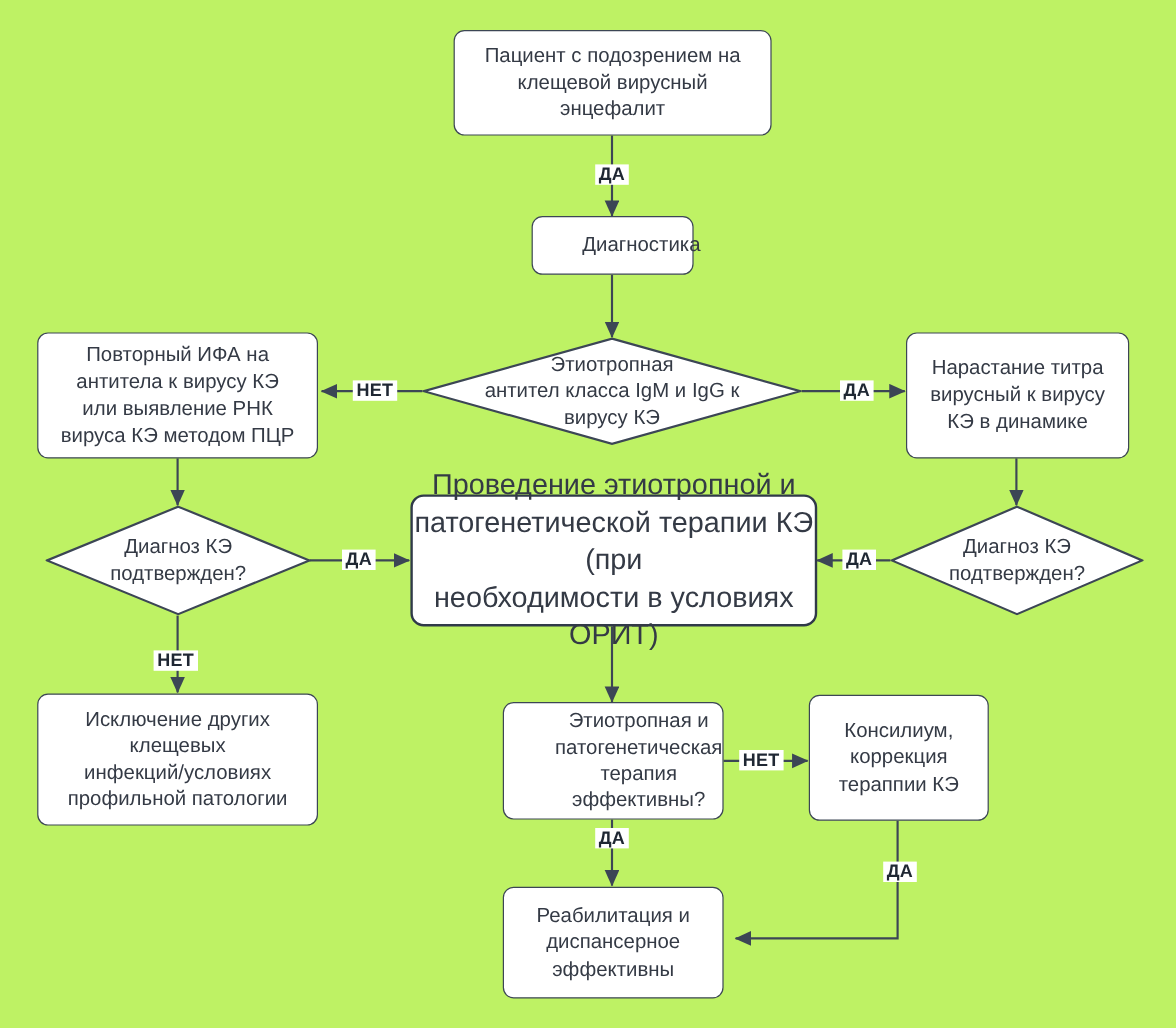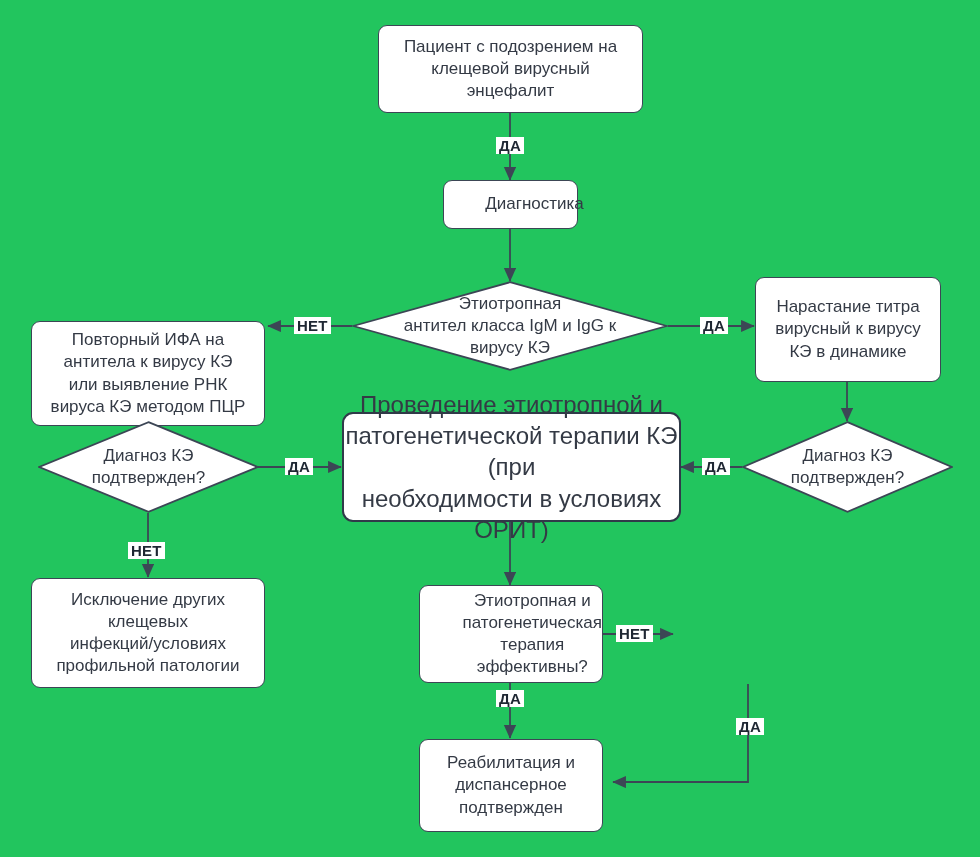--- a/index.html
+++ b/index.html
@@ -8,21 +8,21 @@
     background: #ffffff;
   }
   body {
     font-family: "Liberation Sans", sans-serif;
     color: #343a45;
   }
   #canvas {
     position: relative;
     width: 980px;
     height: 857px;
-    background: #22c55e;
+    background: #bef264;
     overflow: hidden;
   }
   #edges {
     position: absolute;
     left: 0;
     top: 0;
     width: 980px;
     height: 857px;
     pointer-events: none;
   }
@@ -135,21 +135,21 @@
 
   <div class="decision-wrap" style="left:352px; top:281px; width:316px; height:90px;">
     <svg class="dia" width="316" height="90" viewBox="0 0 316 90">
       <polygon points="158,1.2 314.8,45 158,88.8 1.2,45" fill="#ffffff" stroke="#3c4655" stroke-width="1.8"></polygon>
     </svg>
     <span class="label">Этиотропная
 антител класса IgM и IgG к
 вирусу КЭ</span>
   </div>
 
-  <div class="node proc" style="left:31px; top:277px; width:234px; height:105px;margin-top:44px;">
+  <div class="node proc" style="left:31px; top:277px; width:234px; height:105px;">
     <span class="label">Повторный ИФА на
 антитела к вирусу КЭ
 или выявление РНК
 вируса КЭ методом ПЦР</span>
   </div>
 
   <div class="node proc" style="left:755px; top:277px; width:186px; height:105px;">
     <span class="label">Нарастание титра
 вирусный к вирусу
 КЭ в динамике</span>
@@ -184,25 +184,30 @@
 профильной патологии</span>
   </div>
 
   <div class="node proc" style="left:419px; top:585px; width:184px; height:98px;justify-content:flex-end;">
     <span class="label">Этиотропная и
 патогенетическая
 терапия
 эффективны?</span>
   </div>
 
+  <div class="node proc" style="left:674px; top:579px; width:150px; height:105px;">
+    <span class="label">Консилиум,
+коррекция
+тераппии КЭ</span>
+  </div>
 
   <div class="node proc" style="left:419px; top:739px; width:184px; height:93px;">
     <span class="label">Реабилитация и
 диспансерное
-подтвержден</span>
+эффективны</span>
   </div>
 
   <div class="edge-label" style="left:496px; top:137px;">ДА</div>
 
   <div class="edge-label" style="left:294px; top:317px;">НЕТ</div>
 
   <div class="edge-label" style="left:700px; top:317px;">ДА</div>
 
   <div class="edge-label" style="left:285px; top:458px;">ДА</div>
 

